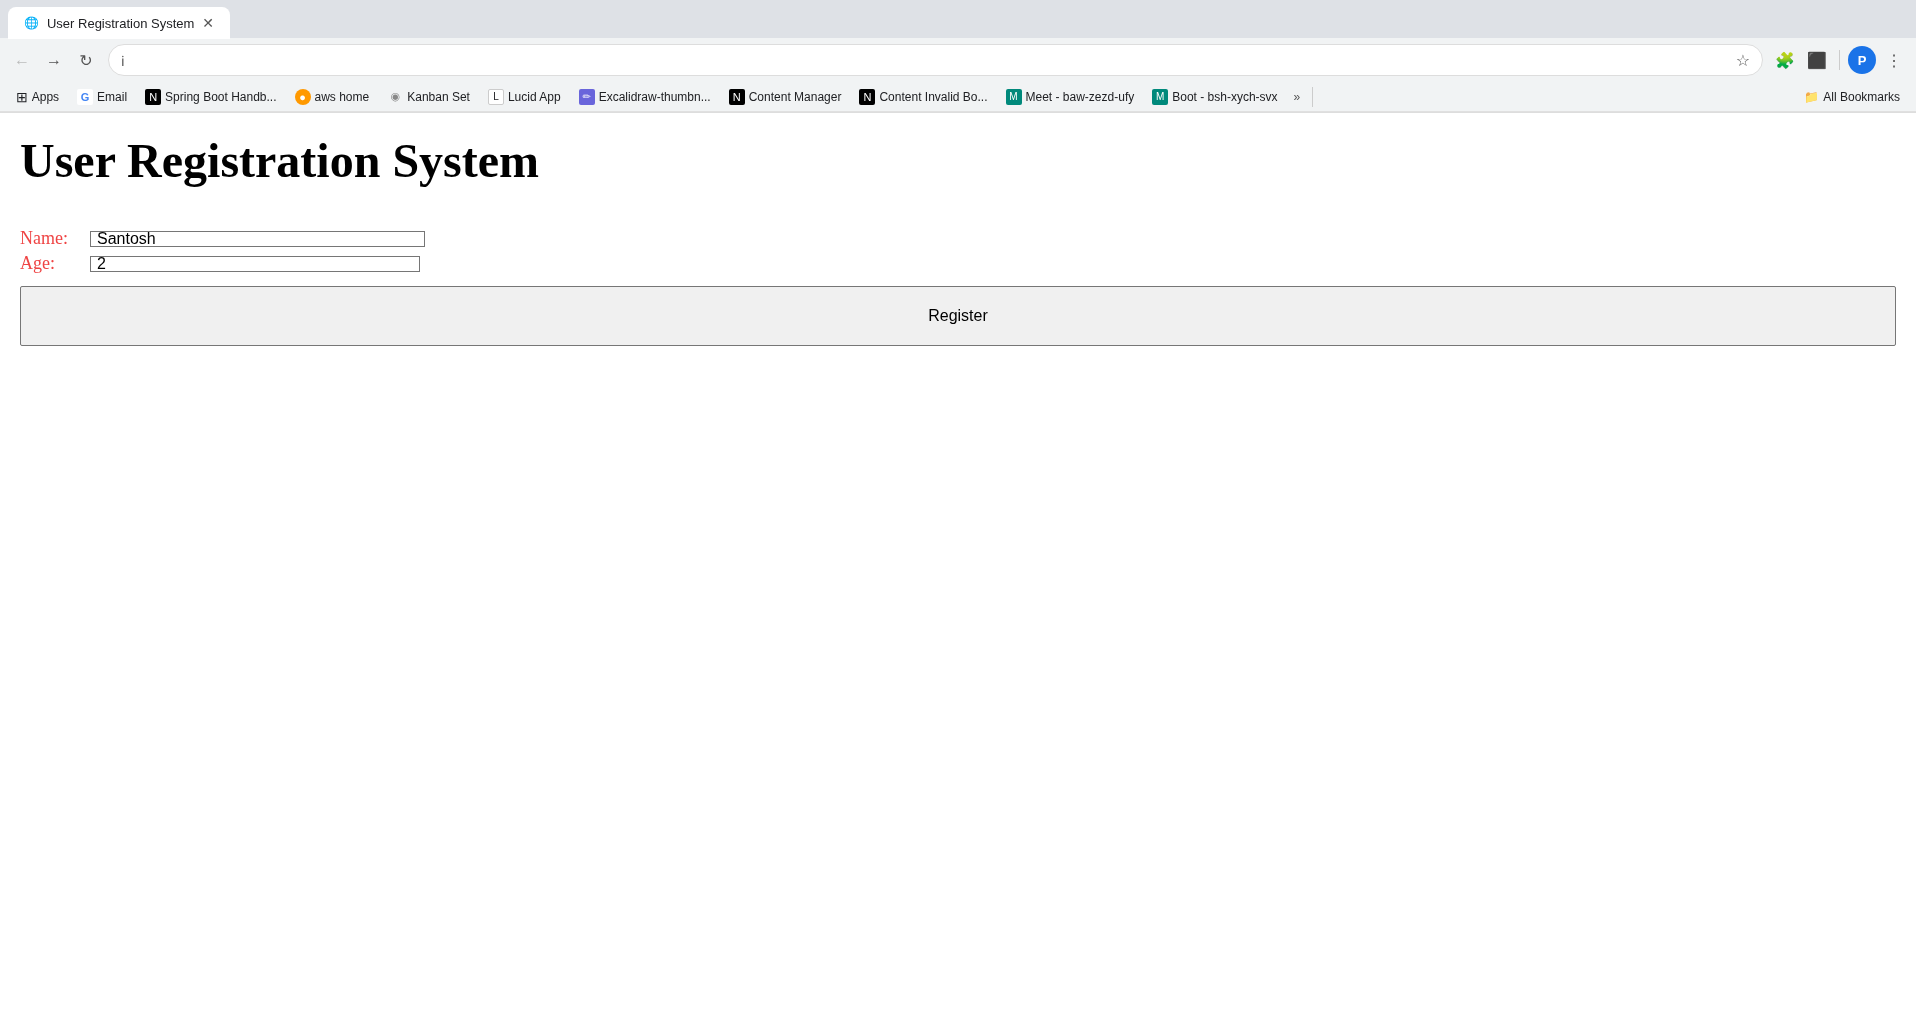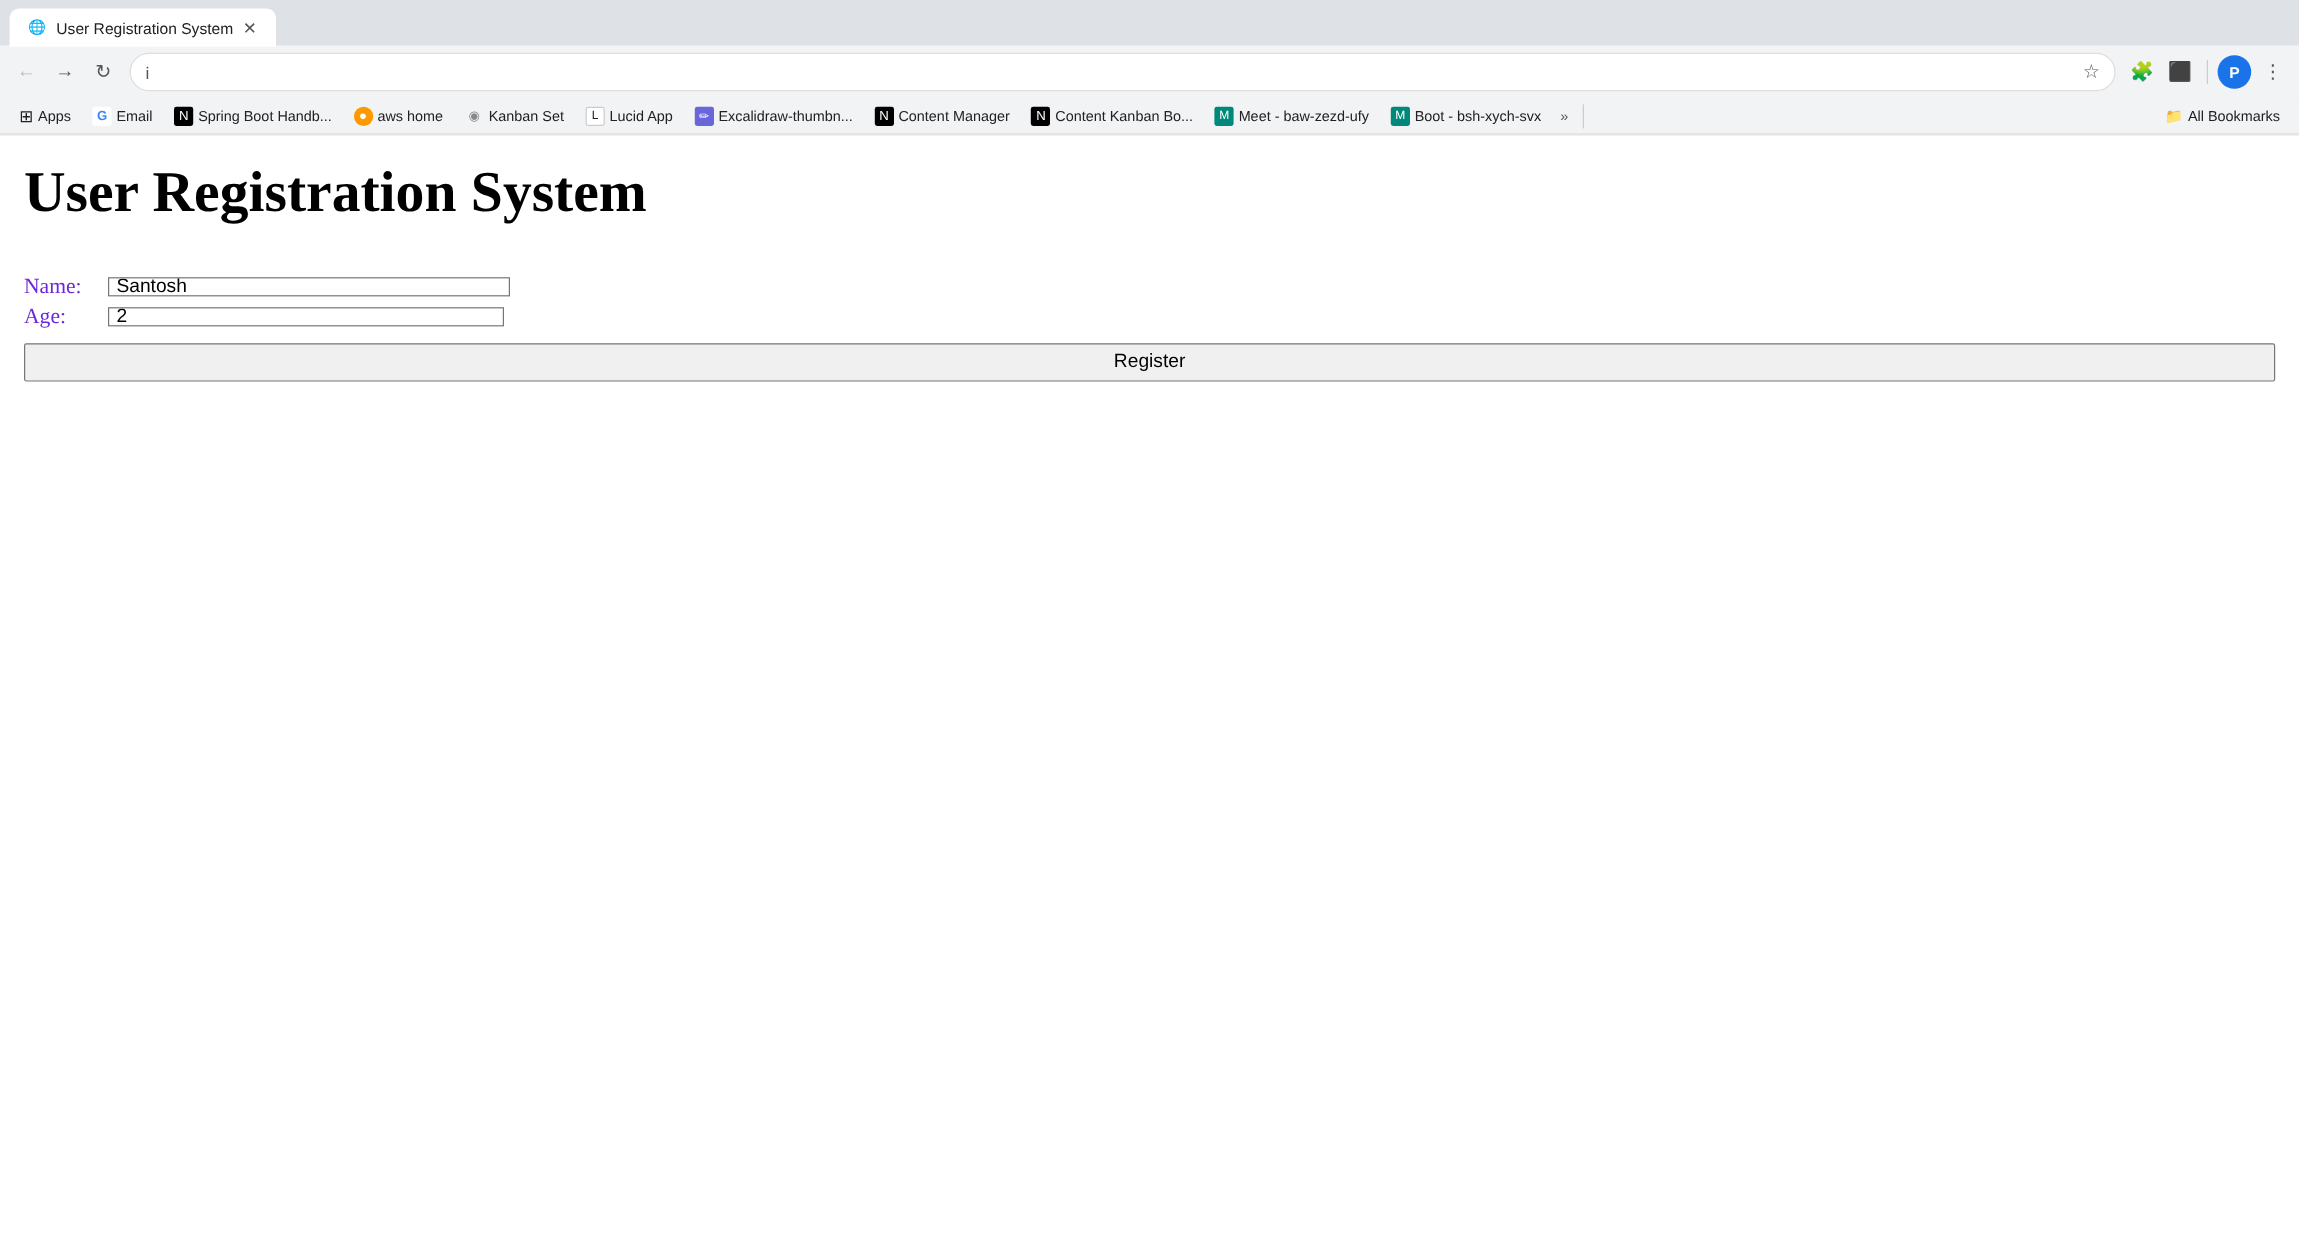--- a/index.html
+++ b/index.html
@@ -209,21 +209,21 @@
     }
 
     .form-row {
       display: flex;
       align-items: center;
       margin-bottom: 4px;
     }
 
     .form-label {
       font-size: 18px;
-      color: #6d28d9;
+      color: #ef4444;
       width: 70px;
       font-family: Times New Roman, serif;
     }
 
     .form-input {
       border: 1px solid #767676;
       padding: 4px 6px;
       font-size: 16px;
       width: 335px;
       height: 16px;
@@ -237,21 +237,21 @@
 
     .error-message {
       font-size: 18px;
       color: #000;
       margin-bottom: 4px;
       font-family: Times New Roman, serif;
     }
 
     .register-btn {
       margin-top: 8px;
-      padding: 6px 16px;
+      padding: 20px 16px;
       font-size: 16px;
       background: #f0f0f0;
       border: 1px solid #767676;
       border-radius: 2px;
       cursor: pointer;
       font-family: Arial, sans-serif;
       color: #000;
     }
 
     
@@ -322,21 +322,21 @@
     <div class="bookmark-item">
       <span class="bookmark-favicon fav-excali" style="font-size:10px;">✏</span>
       <span>Excalidraw-thumbn...</span>
     </div>
     <div class="bookmark-item">
       <span class="bookmark-favicon fav-notion">N</span>
       <span>Content Manager</span>
     </div>
     <div class="bookmark-item">
       <span class="bookmark-favicon fav-notion">N</span>
-      <span>Content Kanban Bo...</span>
+      <span>Content Invalid Bo...</span>
     </div>
     <div class="bookmark-item">
       <span class="bookmark-favicon fav-meet" style="font-size:10px; border-radius:2px;">M</span>
       <span>Meet - baw-zezd-ufy</span>
     </div>
     <div class="bookmark-item">
       <span class="bookmark-favicon fav-meet" style="font-size:10px; border-radius:2px;">M</span>
       <span>Boot - bsh-xych-svx</span>
     </div>
 

